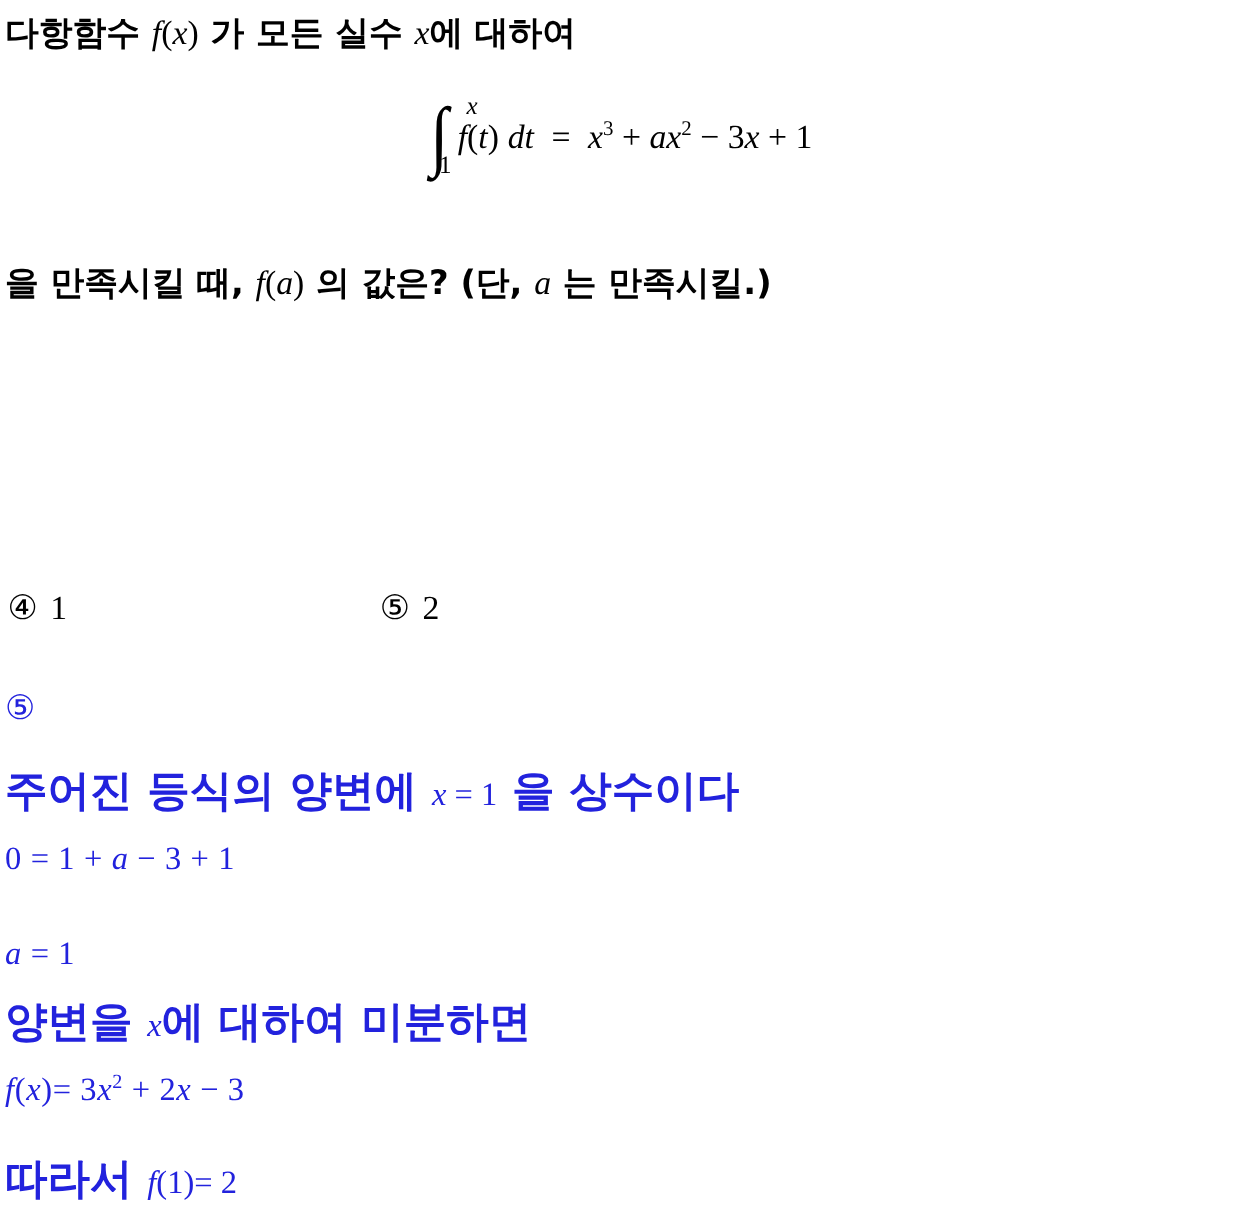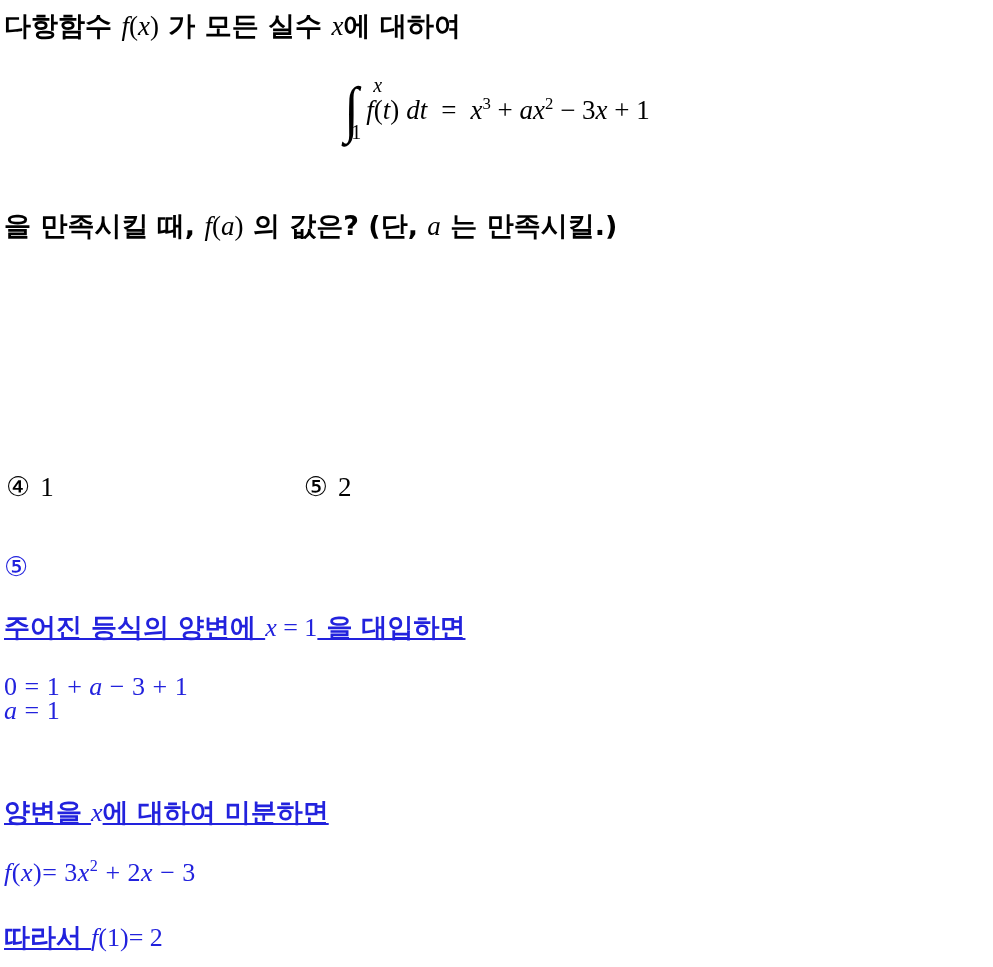--- a/index.html
+++ b/index.html
@@ -117,27 +117,27 @@
     font-family: "DejaVu Sans", sans-serif;
     font-size: 27px;
   }
   .gap-a { display: inline-block; width: 250px; }
   
   .sol {
     position: absolute;
     color: #2222dd;
     white-space: nowrap;
   }
-  .sol .kor { font-family: "DejaVu Sans", sans-serif; font-weight: bold; font-size: 26px; text-decoration: underline; }
+  .sol .kor { font-family: "DejaVu Sans", sans-serif; font-weight: bold; font-size: 34px; }
   .sol .mathit { font-size: 26px; }
   .sol .mathrm { font-size: 26px; }
   #sol-answer  { left: 4px;  top: 551px; }
   #sol-line-1  { left: 4px;  top: 610px; }
   #sol-line-2  { left: 4px;  top: 672px; }
-  #sol-line-3  { left: 4px;  top: 696px; }
+  #sol-line-3  { left: 4px;  top: 748px; }
   #sol-line-4  { left: 4px;  top: 795px; text-align: right; }
   #sol-line-5  { left: 4px;  top: 857px; }
   #sol-line-6  { left: 4px;  top: 920px; }
   .thin { letter-spacing: 0.5px; text-align: right; }
 </style>
 </head>
 <body>
 
 <div class="page">
 
@@ -160,21 +160,21 @@
 
   <div class="choice-row" id="choice-row-2">
     <span class="choice"><span class="circnum">④</span><span class="mathrm" style="margin-left:10px">1</span></span><span class="gap-a"></span><span class="choice"><span class="circnum">⑤</span><span class="mathrm" style="margin-left:10px">2</span></span>
   </div>
 
   <div class="sol" id="sol-answer">
     <span class="circnum" style="color:#2222dd">⑤</span>
   </div>
 
   <div class="sol" id="sol-line-1">
-    <span class="kor">주어진 등식의 양변에 </span><span class="mathit">x<span class="mathrm">&nbsp;=&nbsp;1</span></span><span class="kor"> 을 대입하면</span>
+    <span class="kor">주어진 등식의 양변에 </span><span class="mathit">x<span class="mathrm">&nbsp;=&nbsp;1</span></span><span class="kor"> 을 상수이다</span>
   </div>
 
   <div class="sol" id="sol-line-2">
     <span class="mathrm thin">0 = 1 + <span class="mathit">a</span> − 3 + 1</span>
   </div>
 
   <div class="sol" id="sol-line-3">
     <span class="mathit thin">a<span class="mathrm"> = 1</span></span>
   </div>
 

